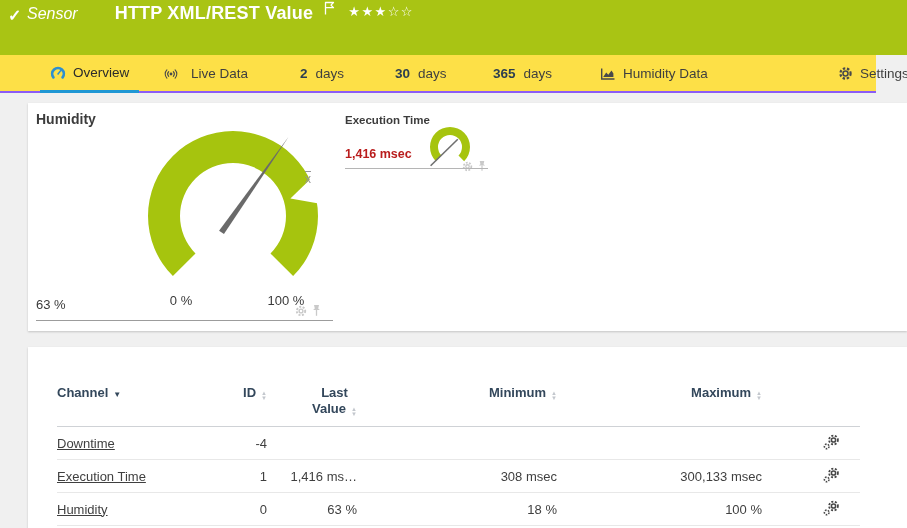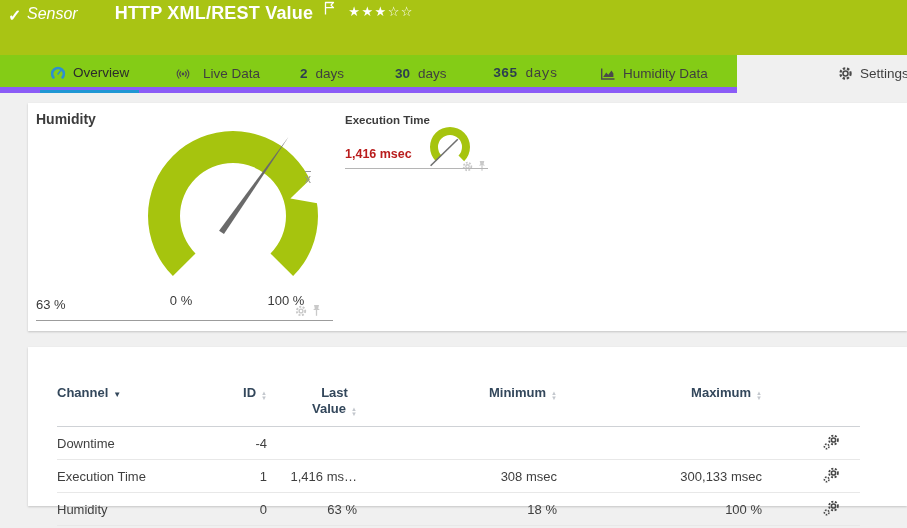--- a/index.html
+++ b/index.html
@@ -14,39 +14,39 @@
   .banner { position:absolute; top:0; left:0; width:907px; height:55px; background:#a9c414; color:#fff; }
   .banner-check { position:absolute; left:8px; top:6px; font-size:16px; font-weight:bold; }
   .title-row { position:absolute; left:27px; top:3px; display:flex; align-items:center; }
   .kind { font-style:italic; font-size:16px;text-align:center; }
   .sensor-title { font-weight:bold; font-size:18px; margin-left:9px; letter-spacing:.2px;padding-left:28px; }
   .flag-wrap { margin-left:10px; margin-top:-6px; }
   .stars { margin-left:12px; font-size:13px; letter-spacing:1.5px; margin-top:-4px; cursor:pointer; }
   .subtitle { position:absolute; left:48px; top:31px; font-size:12px; font-weight:bold; }
 
   
-  .tabbar { position:absolute; top:55px; left:0; width:737px; height:38px; background:#84cc16; border-bottom:6px solid #8b5cf6; }
+  .tabbar { position:absolute; top:55px; left:0; width:876px; height:38px; background:#fde047; border-bottom:2px solid #8b5cf6; }
   .tab { position:absolute; top:0; height:37px; display:flex; align-items:center; gap:7px;
          padding:0 10px; font-size:13.5px; color:#3f3f3f; cursor:pointer; white-space:nowrap; }
   .tab.active { border-bottom:3px solid #1f97d4; color:#2b2b2b; height:38px; }
   .tab .num { font-weight:bold; color:#2c3e50; margin-right:1px; }
   .tab svg { display:block; }
   #tab-overview { left:40px; }
-  #tab-live     { left:165px;gap:12px; }
+  #tab-live     { left:153px;gap:12px; }
   #tab-2days    { left:290px; }
   #tab-30days   { left:385px; }
-  #tab-365days  { left:483px;font-family:Liberation Mono, monospace; }
+  #tab-365days  { left:483px; }
   #tab-historic { left:590px; }
   #tab-log      { left:740px; }
   #tab-settings { left:828px; }
 
   
   .panel { position:absolute; left:28px; width:879px; background:#fff; box-shadow:0 1px 2px rgba(0,0,0,.18); }
   #panel-gauges { top:103px; height:228px; }
-  #panel-table  { top:347px; height:159px; }
+  #panel-table  { top:347px; height:181px; }
 
   
   .h-title { position:absolute; left:8px; top:8px; font-size:14px; font-weight:bold; color:#3c3c3c; }
   .h-svg   { position:absolute; left:105px; top:13px; }
   .h-min   { position:absolute; left:128px; top:190px; width:50px; text-align:center; font-size:13px; color:#3a3a3a; }
   .h-max   { position:absolute; left:228px; top:190px; width:60px; text-align:center; font-size:13px; color:#3a3a3a; }
   .h-value { position:absolute; left:8px; top:194px; font-size:13px; color:#3a3a3a; }
   .h-avg   { position:absolute; left:277px; top:69px; font-size:12px; color:#979797; text-decoration:overline; }
   .h-gear  { position:absolute; left:267px; top:200px; cursor:pointer; }
   .h-pin   { position:absolute; left:283px; top:200px; cursor:pointer; }
@@ -60,21 +60,21 @@
   .e-pin   { position:absolute; left:449px; top:55px; cursor:pointer; }
   .e-border{ position:absolute; left:317px; top:65px; width:143px; height:1px; background:#b5b5b5; }
 
   
   table.channels { position:absolute; left:29px; top:28px; width:803px; border-collapse:collapse;
                    table-layout:fixed; font-size:13px; color:#3f3f3f; }
   .channels th { font-weight:bold; color:#33475b; text-align:right; vertical-align:top;
                  padding:10px 0 9px; border-bottom:1px solid #cfd2d6; cursor:pointer; }
   .channels th.c-channel { text-align:left; }
   .channels td { border-bottom:1px solid #e8e8e8; height:33px; text-align:right; padding:0; }
-  .channels td.c-channel { text-align:left; }
+  .channels td.c-channel { text-align:left;text-decoration:underline; }
   .channels td.c-edit { padding-right:20px; }
   .lastwrap { display:inline-block; text-align:center; line-height:16px; }
   .sorticon { display:inline-flex; flex-direction:column; font-size:6px; line-height:5px;
               color:#c3c7cd; margin-left:5px; vertical-align:2px; }
   .sort-active { color:#33475b; font-size:8px; margin-left:5px; }
   .edit-icon { cursor:pointer; display:inline-block; vertical-align:middle; }
 </style>
 </head>
 <body>
 

